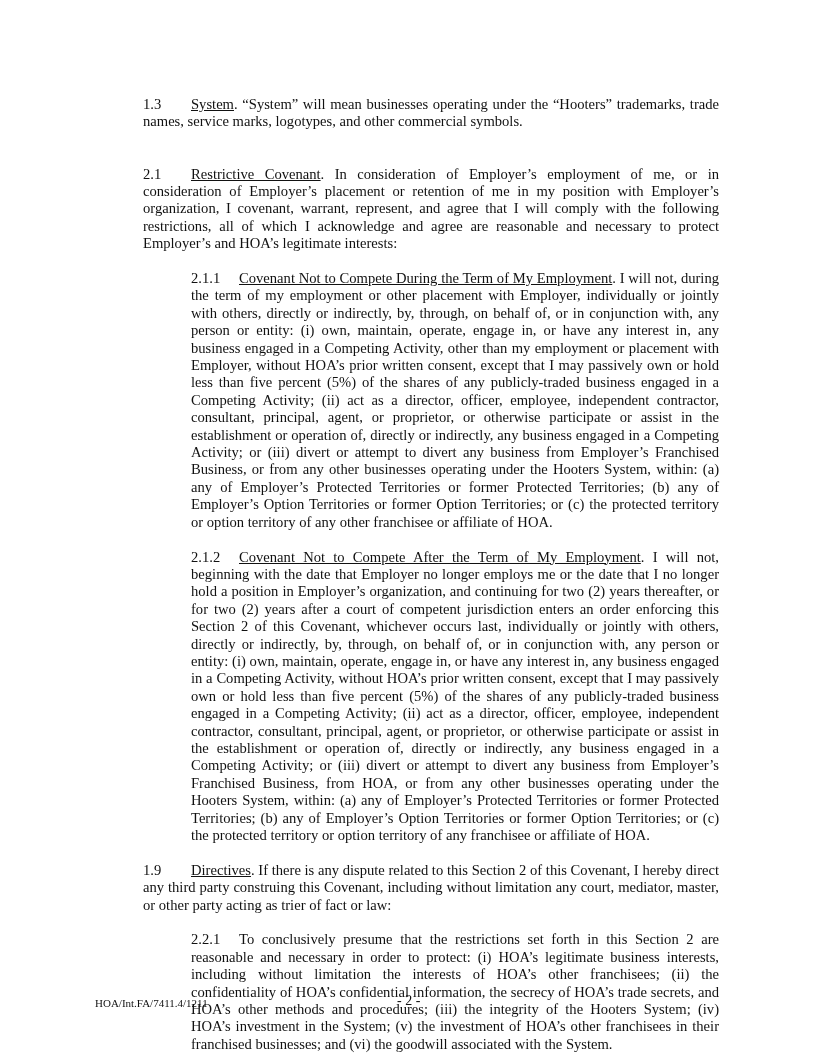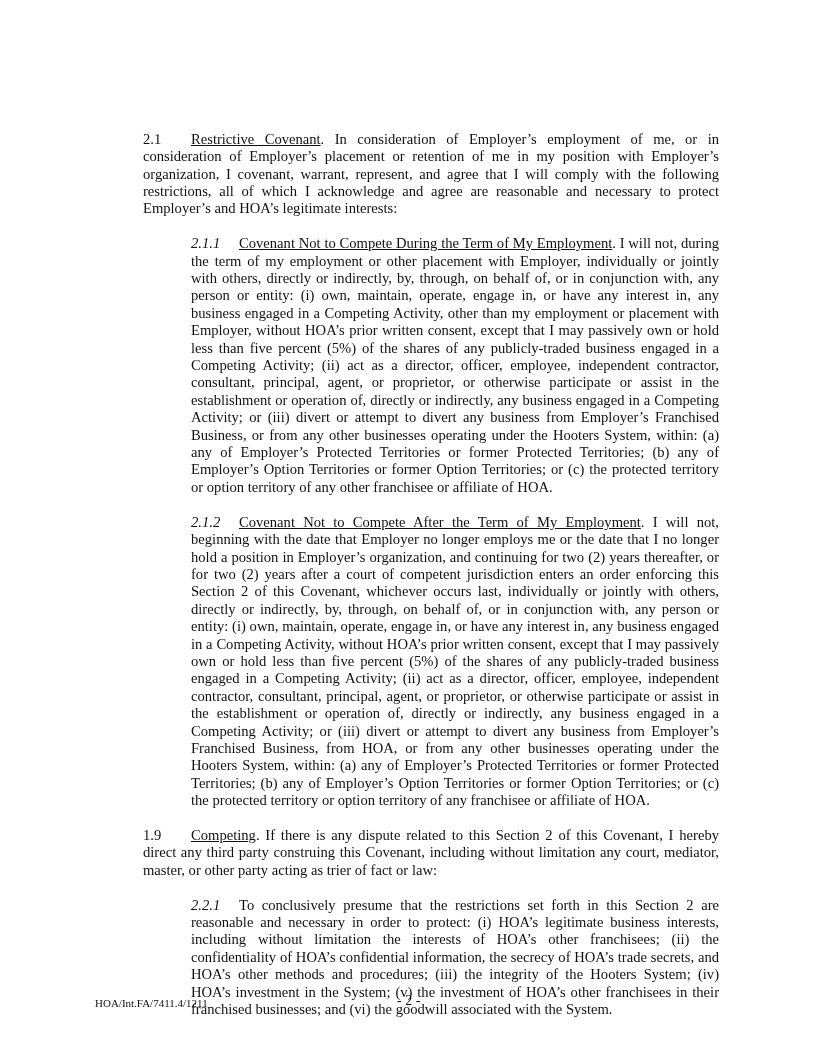--- a/index.html
+++ b/index.html
@@ -8,50 +8,51 @@
     position: absolute; left: 95px; top: 96px; width: 624px;
     font-family: "Liberation Serif", serif; font-size: 14.6px; line-height: 17.4px;
     color: #111111;
   }
   p { margin: 0; text-align: justify; }
   .gap { height: 17.4px; }
   .num { display: inline-block; }
   .ind1 { padding-left: 48px; }
   .ind1 .num { width: 48px; }
   .ind2 { padding-left: 96px; }
-  .ind2 .num { width: 48px; font-style: italic; }
+  .ind2 .num { width: 48px; }
   .u { text-decoration: underline; }
   .h2 .num { width: 48px; }
   .h2 .title { font-weight: bold; text-decoration: underline; }
   .footer {
     position: absolute; top: 993px; left: 95px; width: 624px;
     font-family: "Liberation Serif", serif; font-size: 11px; color: #111;
   }
   .footer .left { position: absolute; left: 0; top: 4px; }
   .footer .center { position: absolute; left: 302px; top: 0; font-size: 14px; }
 </style>
 </head>
 <body>
 
 <div class="page">
 
+  <p class="ind1"><span class="num">1.3</span><span class="u">System</span><span>.  “System” will mean businesses operating under the “Hooters” trademarks, trade names, service marks, logotypes, and other commercial symbols.</span></p>
   <div class="gap"></div>
 
   <div class="gap"></div>
 
   <p class="ind1"><span class="num">2.1</span><span class="u">Restrictive Covenant</span><span>.  In consideration of Employer’s employment of me, or in consideration of Employer’s placement or retention of me in my position with Employer’s organization, I covenant, warrant, represent, and agree that I will comply with the following restrictions, all of which I acknowledge and agree are reasonable and necessary to protect Employer’s and HOA’s legitimate interests:</span></p>
   <div class="gap"></div>
 
   <p class="ind2"><span class="num">2.1.1</span><span class="u">Covenant Not to Compete During the Term of My Employment</span><span>.  I will not, during the term of my employment or other placement with Employer, individually or jointly with others, directly or indirectly, by, through, on behalf of, or in conjunction with, any person or entity: (i) own, maintain, operate, engage in, or have any interest in, any business engaged in a Competing Activity, other than my employment or placement with Employer, without HOA’s prior written consent, except that I may passively own or hold less than five percent (5%) of the shares of any publicly-traded business engaged in a Competing Activity; (ii) act as a director, officer, employee, independent contractor, consultant, principal, agent, or proprietor, or otherwise participate or assist in the establishment or operation of, directly or indirectly, any business engaged in a Competing Activity; or (iii) divert or attempt to divert any business from Employer’s Franchised Business, or from any other businesses operating under the Hooters System, within: (a) any of Employer’s Protected Territories or former Protected Territories; (b) any of Employer’s Option Territories or former Option Territories; or (c) the protected territory or option territory of any other franchisee or affiliate of HOA.</span></p>
   <div class="gap"></div>
 
   <p class="ind2"><span class="num">2.1.2</span><span class="u">Covenant Not to Compete After the Term of My Employment</span><span>.  I will not, beginning with the date that Employer no longer employs me or the date that I no longer hold a position in Employer’s organization, and continuing for two (2) years thereafter, or for two (2) years after a court of competent jurisdiction enters an order enforcing this Section 2 of this Covenant, whichever occurs last, individually or jointly with others, directly or indirectly, by, through, on behalf of, or in conjunction with, any person or entity: (i) own, maintain, operate, engage in, or have any interest in, any business engaged in a Competing Activity, without HOA’s prior written consent, except that I may passively own or hold less than five percent (5%) of the shares of any publicly-traded business engaged in a Competing Activity; (ii) act as a director, officer, employee, independent contractor, consultant, principal, agent, or proprietor, or otherwise participate or assist in the establishment or operation of, directly or indirectly, any business engaged in a Competing Activity; or (iii) divert or attempt to divert any business from Employer’s Franchised Business, from HOA, or from any other businesses operating under the Hooters System, within: (a) any of Employer’s Protected Territories or former Protected Territories; (b) any of Employer’s Option Territories or former Option Territories; or (c) the protected territory or option territory of any franchisee or affiliate of HOA.</span></p>
   <div class="gap"></div>
 
-  <p class="ind1"><span class="num">1.9</span><span class="u">Competing</span><span>.  If there is any dispute related to this Section 2 of this Covenant, I hereby direct any third party construing this Covenant, including without limitation any court, mediator, master, or other party acting as trier of fact or law:</span></p>
+  <p class="ind1"><span class="num">1.9</span><span class="u">Directives</span><span>.  If there is any dispute related to this Section 2 of this Covenant, I hereby direct any third party construing this Covenant, including without limitation any court, mediator, master, or other party acting as trier of fact or law:</span></p>
   <div class="gap"></div>
 
   <p class="ind2"><span class="num">2.2.1</span><span>To conclusively presume that the restrictions set forth in this Section 2 are reasonable and necessary in order to protect: (i) HOA’s legitimate business interests, including without limitation the interests of HOA’s other franchisees; (ii) the confidentiality of HOA’s confidential information, the secrecy of HOA’s trade secrets, and HOA’s other methods and procedures; (iii) the integrity of the Hooters System; (iv) HOA’s investment in the System; (v) the investment of HOA’s other franchisees in their franchised businesses; and (vi) the goodwill associated with the System.</span></p>
 
 </div>
 
 <div class="footer">
   <span class="left">HOA/Int.FA/7411.4/1211</span>
   <span class="center">- 2 -</span>
 </div>

